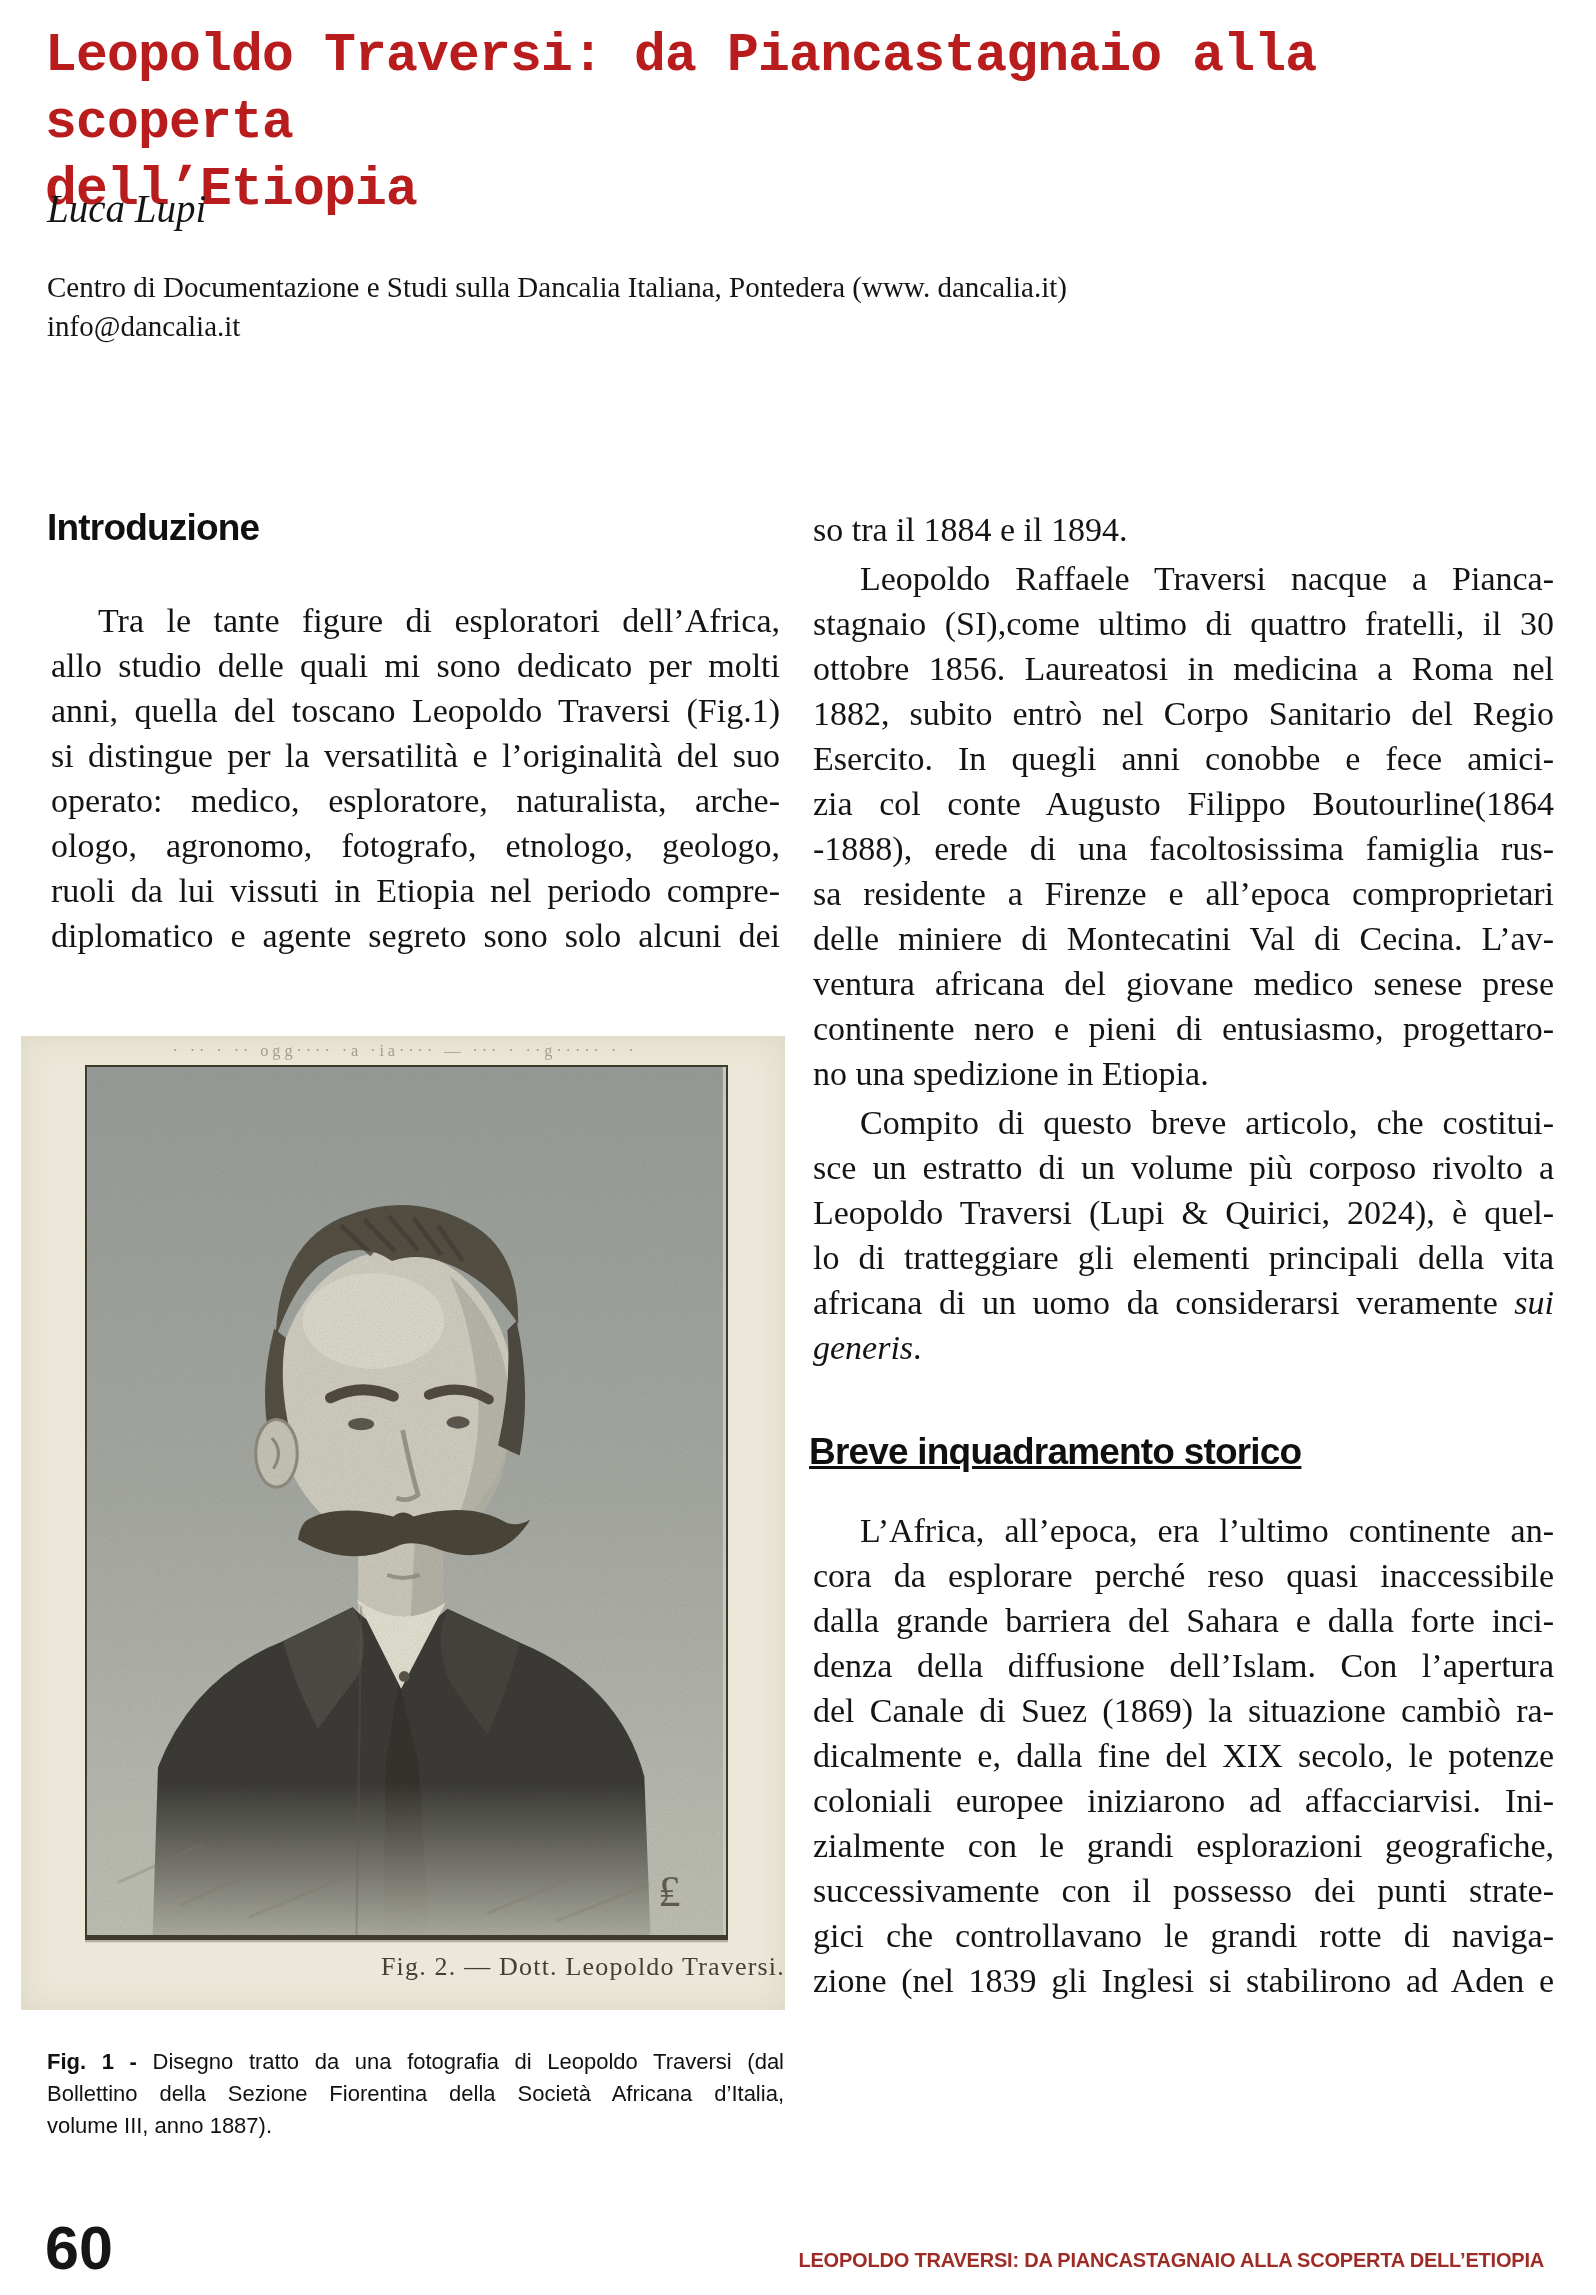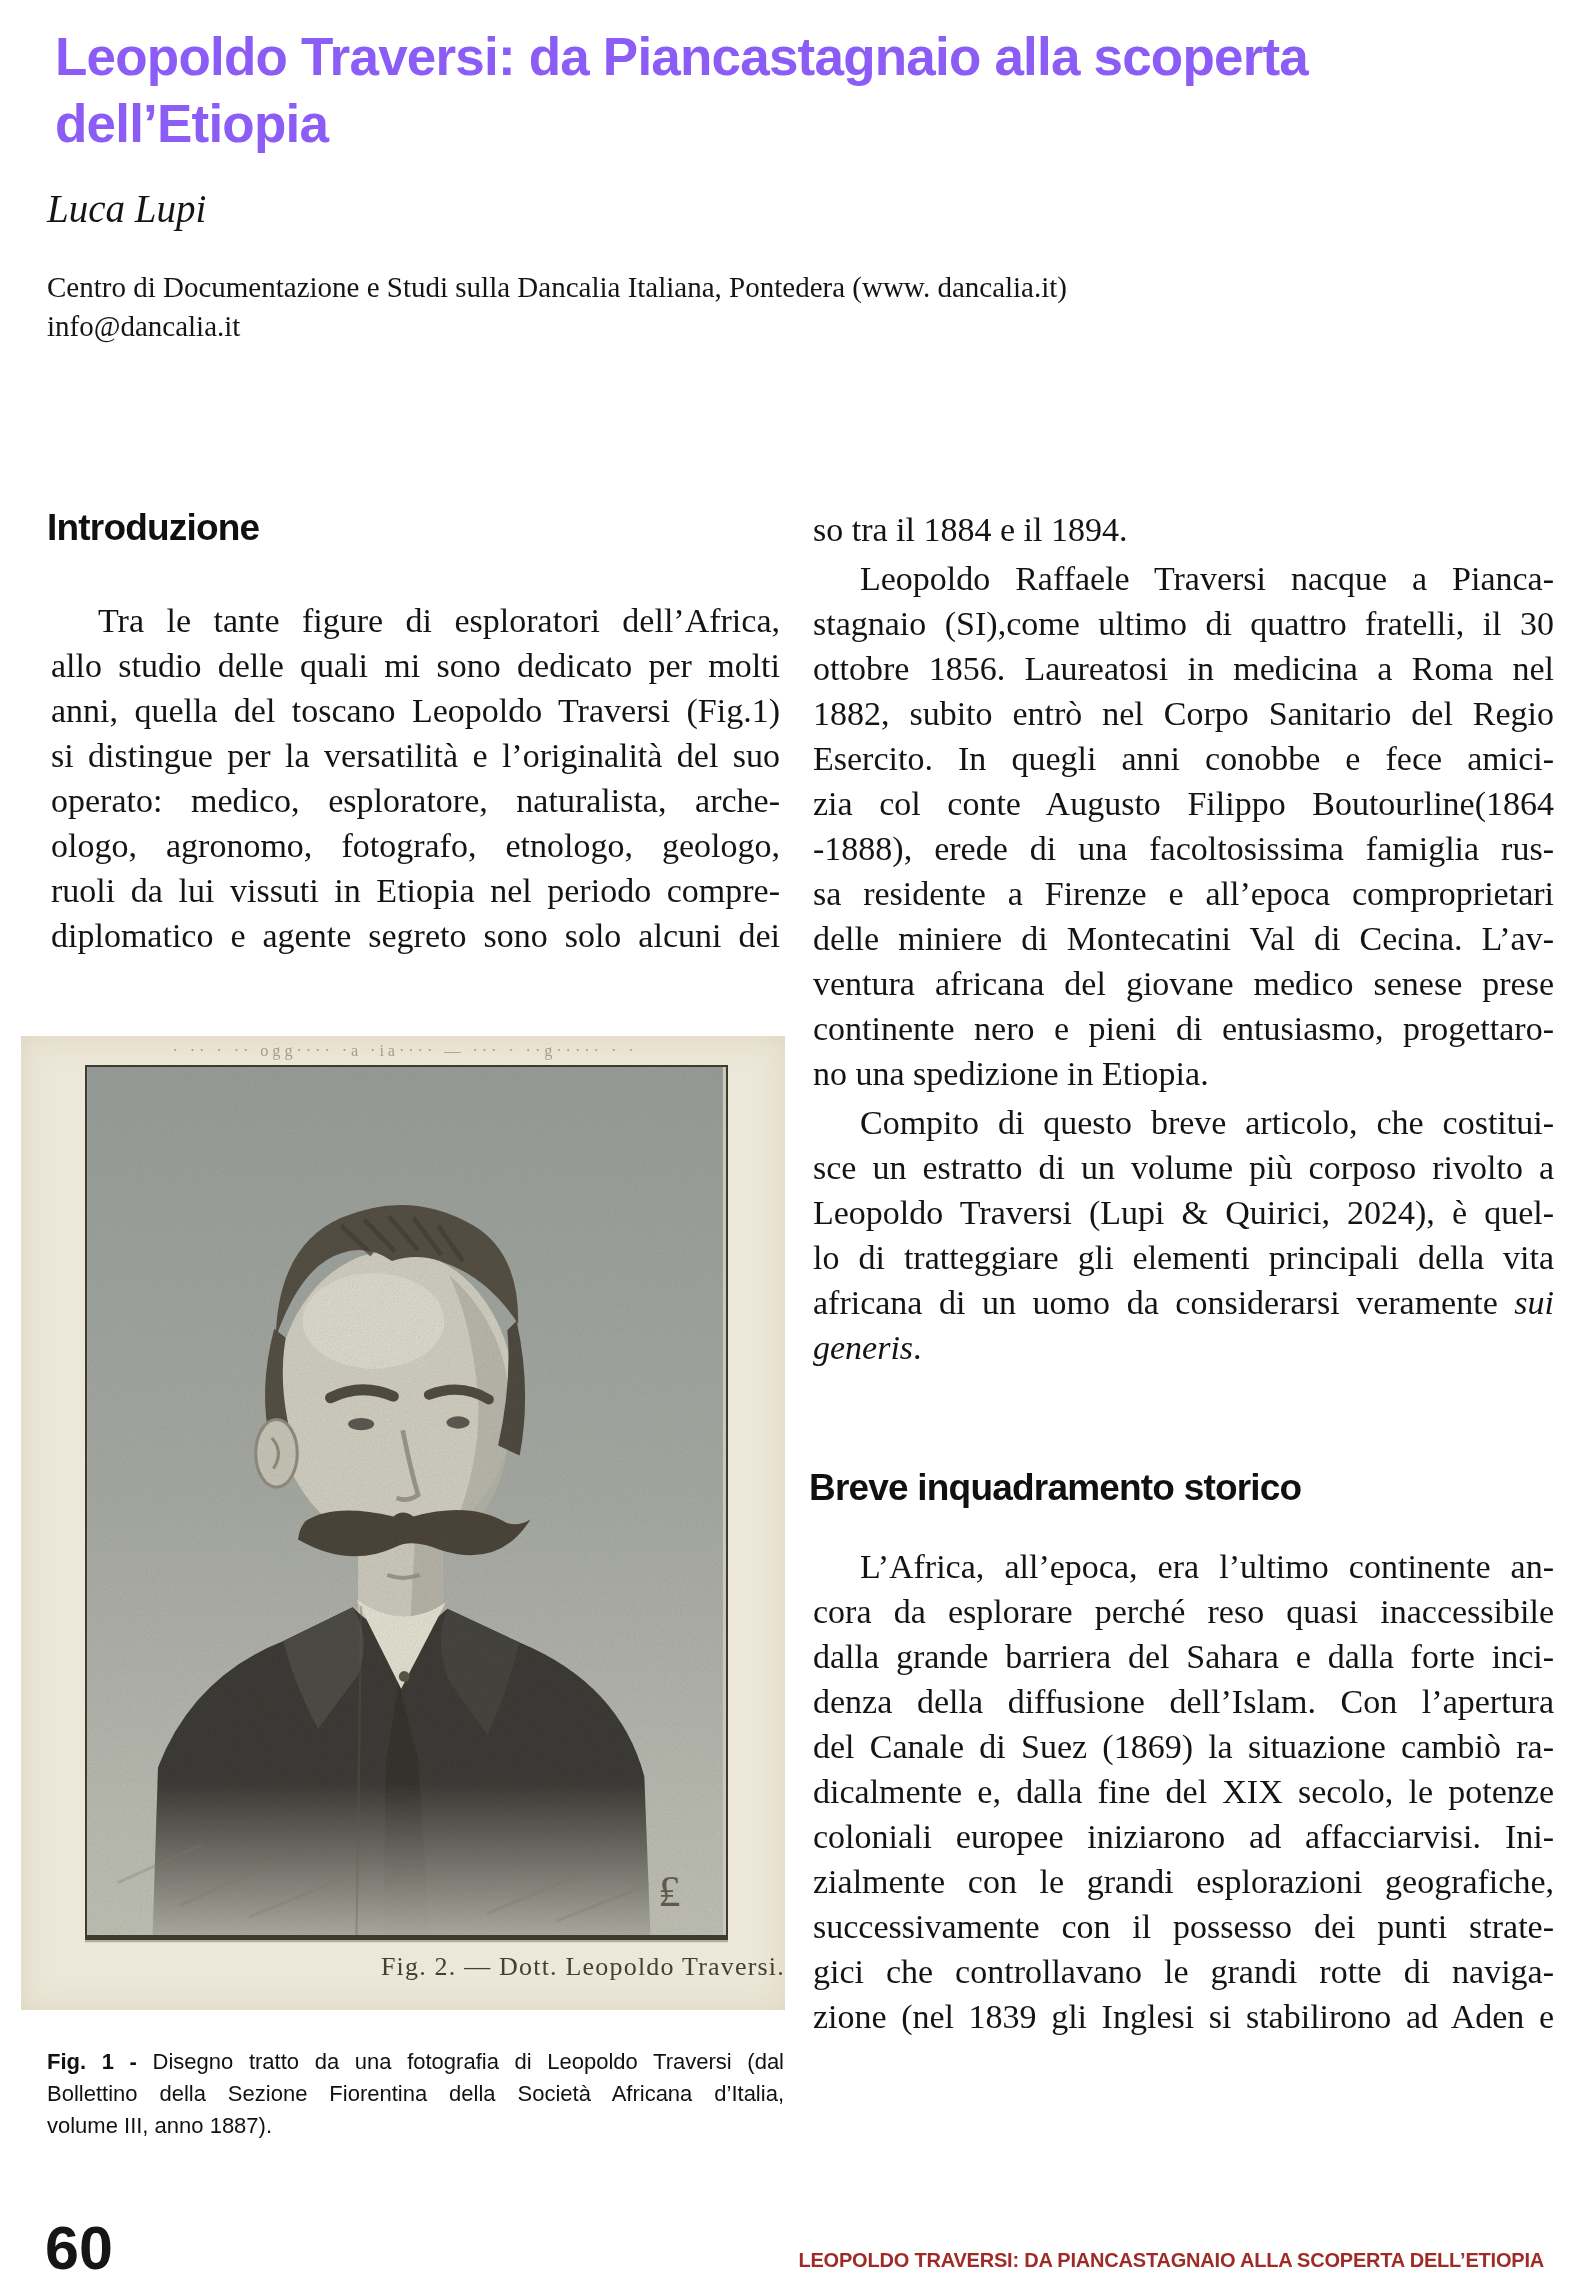--- a/index.html
+++ b/index.html
@@ -4,23 +4,23 @@
 <style>
   html,body{margin:0;padding:0;}
   body{
     width:1596px;height:2295px;position:relative;background:#ffffff;
     font-family:"Liberation Serif", serif;color:#141414;overflow:hidden;
   }
   .abs{position:absolute;}
 
   
   .title{
-    left:55px;top:23px;width:1513px;
-    font-family:Liberation Sans, sans-serif;font-weight:bold;
-    font-size:53px;line-height:67px;letter-spacing:-0.8px;color:#8b5cf6;
+    left:45px;top:23px;width:1513px;
+    font-family:Liberation Mono, monospace;font-weight:bold;
+    font-size:53px;line-height:67px;letter-spacing:-0.8px;color:#b91c1c;
   }
   .author{
     left:47px;top:189px;font-style:italic;font-size:39px;line-height:1;color:#151515;
   }
   .affiliation{
     left:47px;top:268px;font-size:29px;line-height:39px;color:#151515;
   }
 
   
   .col{position:absolute;width:737px;}
@@ -31,21 +31,21 @@
     font-size:37px;line-height:1.05;letter-spacing:-0.8px;color:#101010;
     margin:0 0 50px 0;
   }
   .para{font-size:34px;line-height:45px;margin:4px;}
   .para[data-indent="true"] .tl:first-child{text-indent:47px;}
   .tl{
     white-space:nowrap;
     text-align:justify;text-align-last:justify;
   }
   .tl.pend{text-align-last:left;}
-  .heading-gap{margin-top:99px;margin-bottom:36px;}
+  .heading-gap{margin-top:63px;margin-bottom:36px;text-decoration:underline;}
 
   
   .scan{
     left:21px;top:1036px;width:764px;height:974px;
     background:#ece7d8;
     box-shadow:inset 0 0 31px rgba(180,165,130,0.25);
   }
   .scan-artifact{
     position:absolute;left:23px;top:4.7px;width:722px;height:26px;overflow:hidden;
     color:#9a9181;font-size:16.3px;letter-spacing:3.9px;white-space:nowrap;

